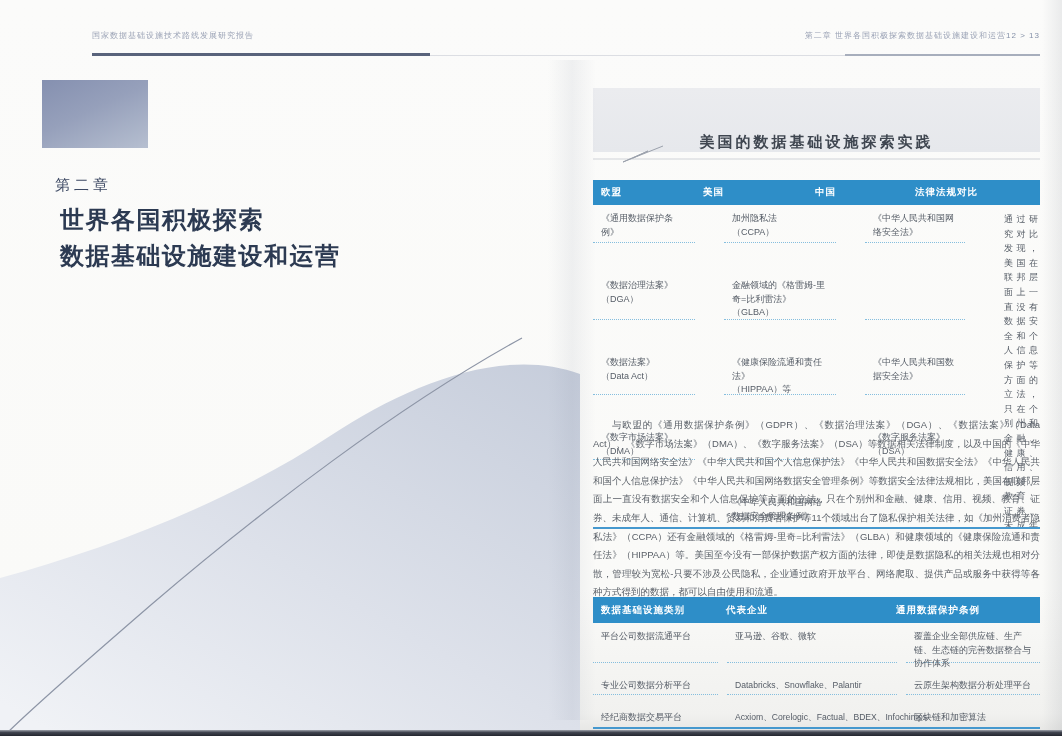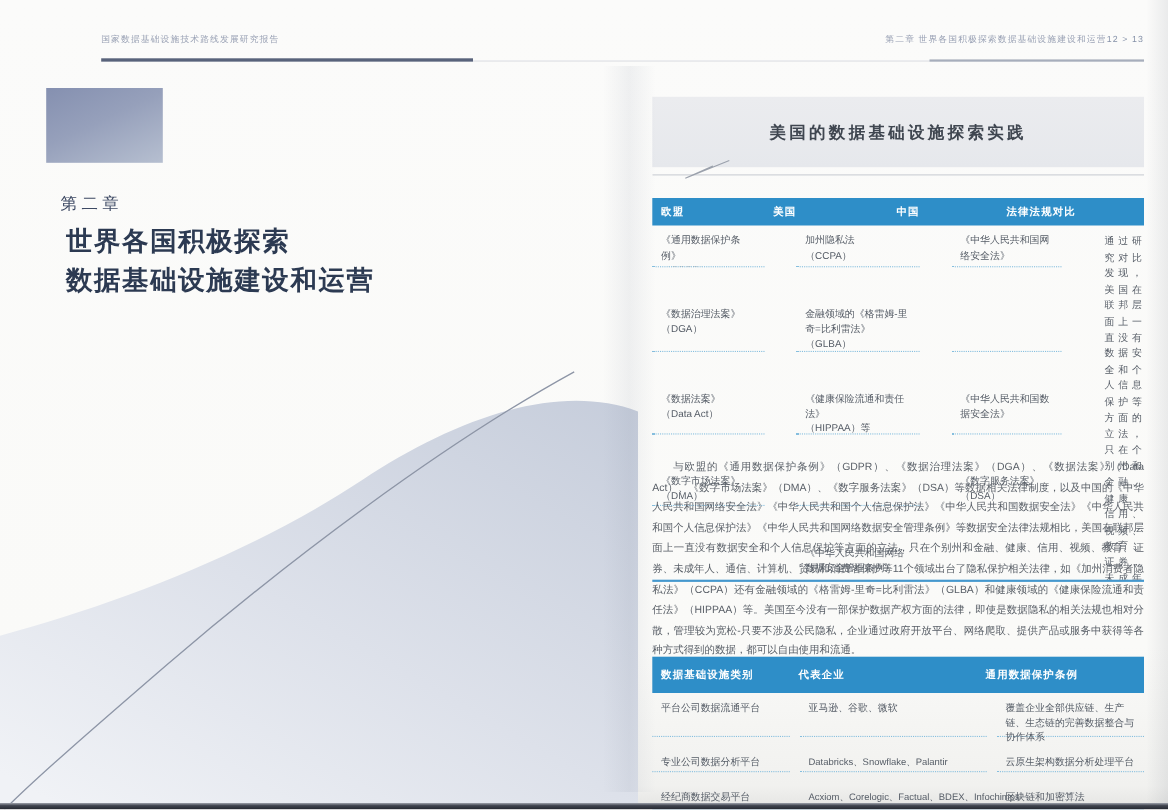--- a/index.html
+++ b/index.html
@@ -24,41 +24,41 @@
   
   .cover-rect{position:absolute;left:42px;top:80px;width:106px;height:68px;
     background:linear-gradient(155deg,#8590b0 0%,#96a0bb 45%,#b6bfd0 100%);}
   .chapter-label{position:absolute;left:55px;top:176px;font-size:15px;color:#3d4963;letter-spacing:4px;}
   .left-title{position:absolute;left:60px;top:202px;font-size:24px;font-weight:bold;color:#2c3a52;line-height:36px;letter-spacing:1.5px;}
   .blob-svg{position:absolute;left:0;top:320px;}
 
   
   .section-box{position:absolute;left:593px;top:88px;width:447px;height:64px;
     background:linear-gradient(180deg,#ebecef 0%,#e6e8ec 100%);
-    display:flex;align-items:center;justify-content:center;}
+    display:flex;align-items:flex-end;justify-content:center;}
   .section-box span{font-size:15px;font-weight:bold;color:#3f4650;letter-spacing:3px;}
   .zigzag{position:absolute;left:593px;top:144px;}
 
   
   .law-table{position:absolute;left:593px;top:180px;width:447px;border-bottom:2px solid #4598ce;}
   .law-head{display:grid;grid-template-columns:102px 112px 100px 1fr;background:#2e8ec8;height:25px;align-items:center;}
   .law-head div{color:#ffffff;font-size:9.5px;font-weight:bold;padding-left:8px;letter-spacing:1px;}
   .law-body{display:grid;grid-template-columns:102px 112px 100px 1fr;grid-template-rows:38px 48px 46px 36px 38px;gap:29px;}
   .lcell{font-size:9px;line-height:13.5px;color:#555c66;padding:7px 8px 4px 8px;white-space:pre-line;overflow:hidden;}
   .dot{border-bottom:1px dotted #85bede;}
   .law-compare{grid-column:4;grid-row:1/6;font-size:9px;line-height:14.6px;color:#555c66;
     padding:7px 2px 4px 10px;text-align:justify;overflow:hidden;}
 
   
   .para{position:absolute;left:593px;top:416px;width:447px;font-size:9.5px;line-height:18.6px;
     color:#5a6068;text-align:justify;text-indent:2em;}
 
   
   .infra-table{position:absolute;left:593px;top:597px;width:447px;border-bottom:2px solid #4598ce;}
-  .infra-head{display:grid;grid-template-columns:125px 170px 1fr;background:#2e8ec8;height:33px;align-items:center;}
+  .infra-head{display:grid;grid-template-columns:125px 170px 1fr;background:#2e8ec8;height:26px;align-items:center;}
   .infra-head div{color:#ffffff;font-size:9.5px;font-weight:bold;padding-left:8px;letter-spacing:1px;}
   .infra-body{display:grid;grid-template-columns:125px 170px 1fr;grid-template-rows:40px 23px 23px;gap:9px;}
   .icell{font-size:9px;line-height:13.5px;color:#555c66;padding:7px 6px 2px 8px;overflow:visible;white-space:normal;}
   .icell.latin{font-size:8.6px;white-space:nowrap;}
 </style>
 </head>
 <body>
 
 <div class="photo">
 

